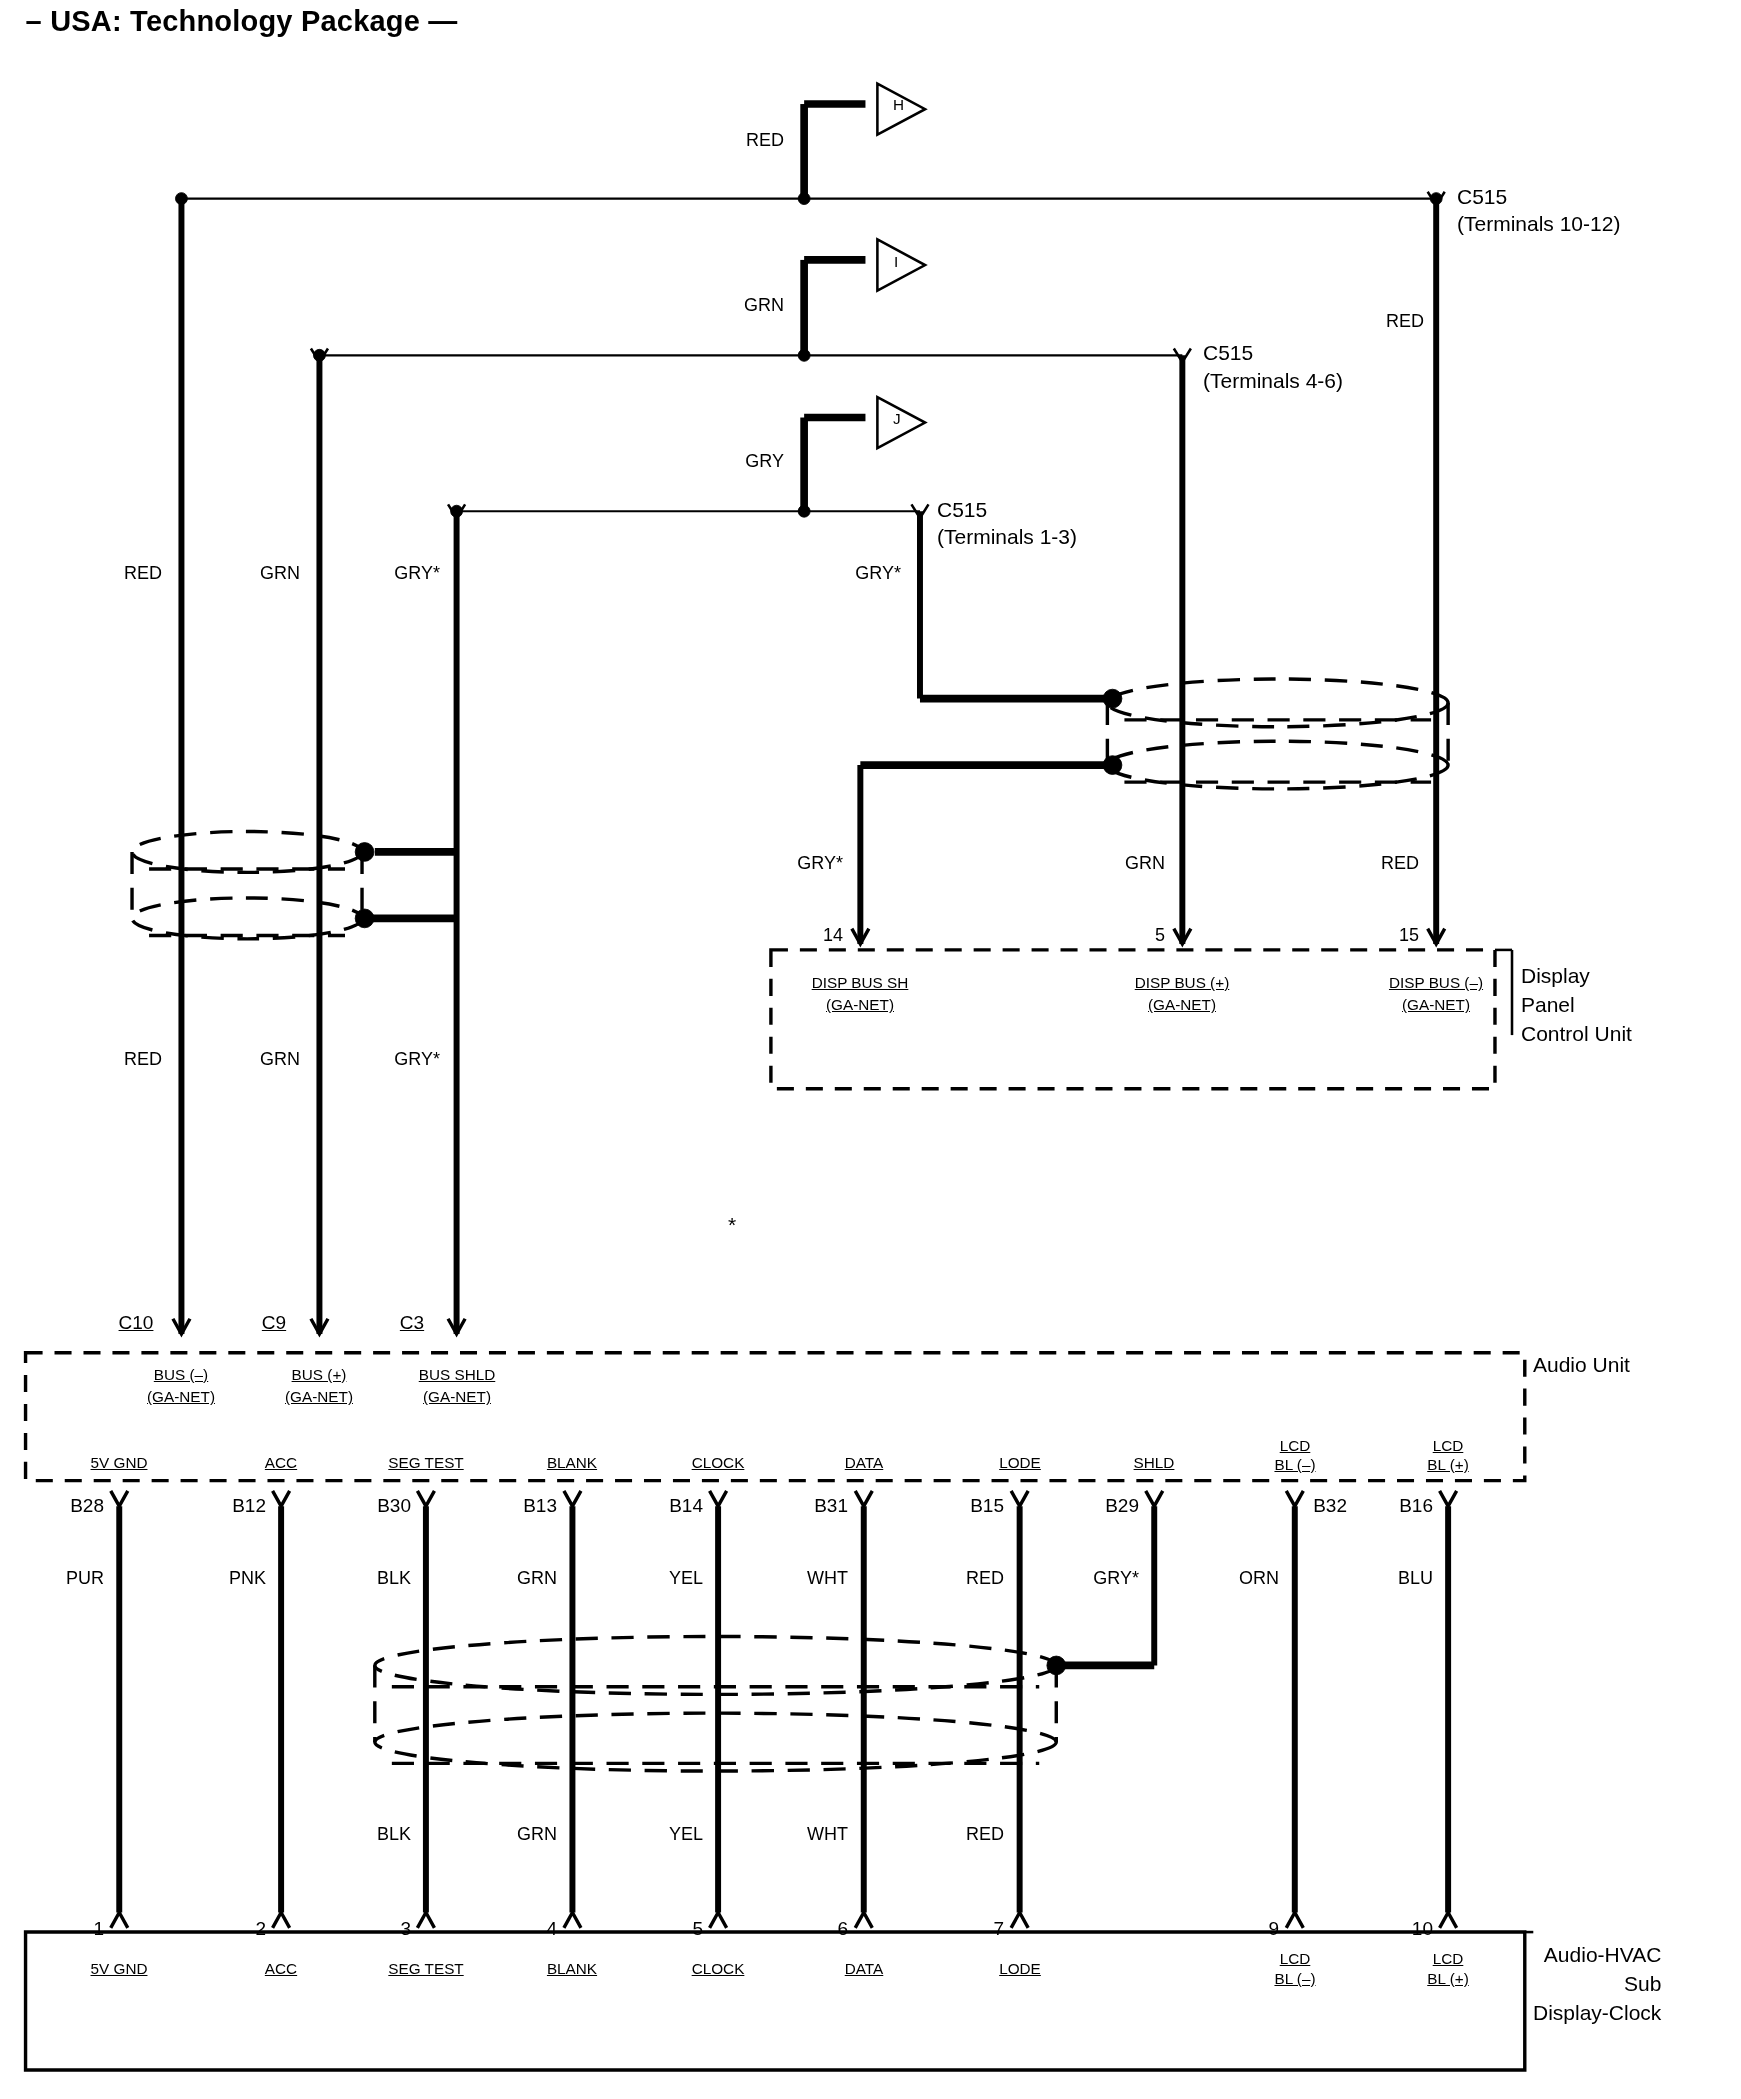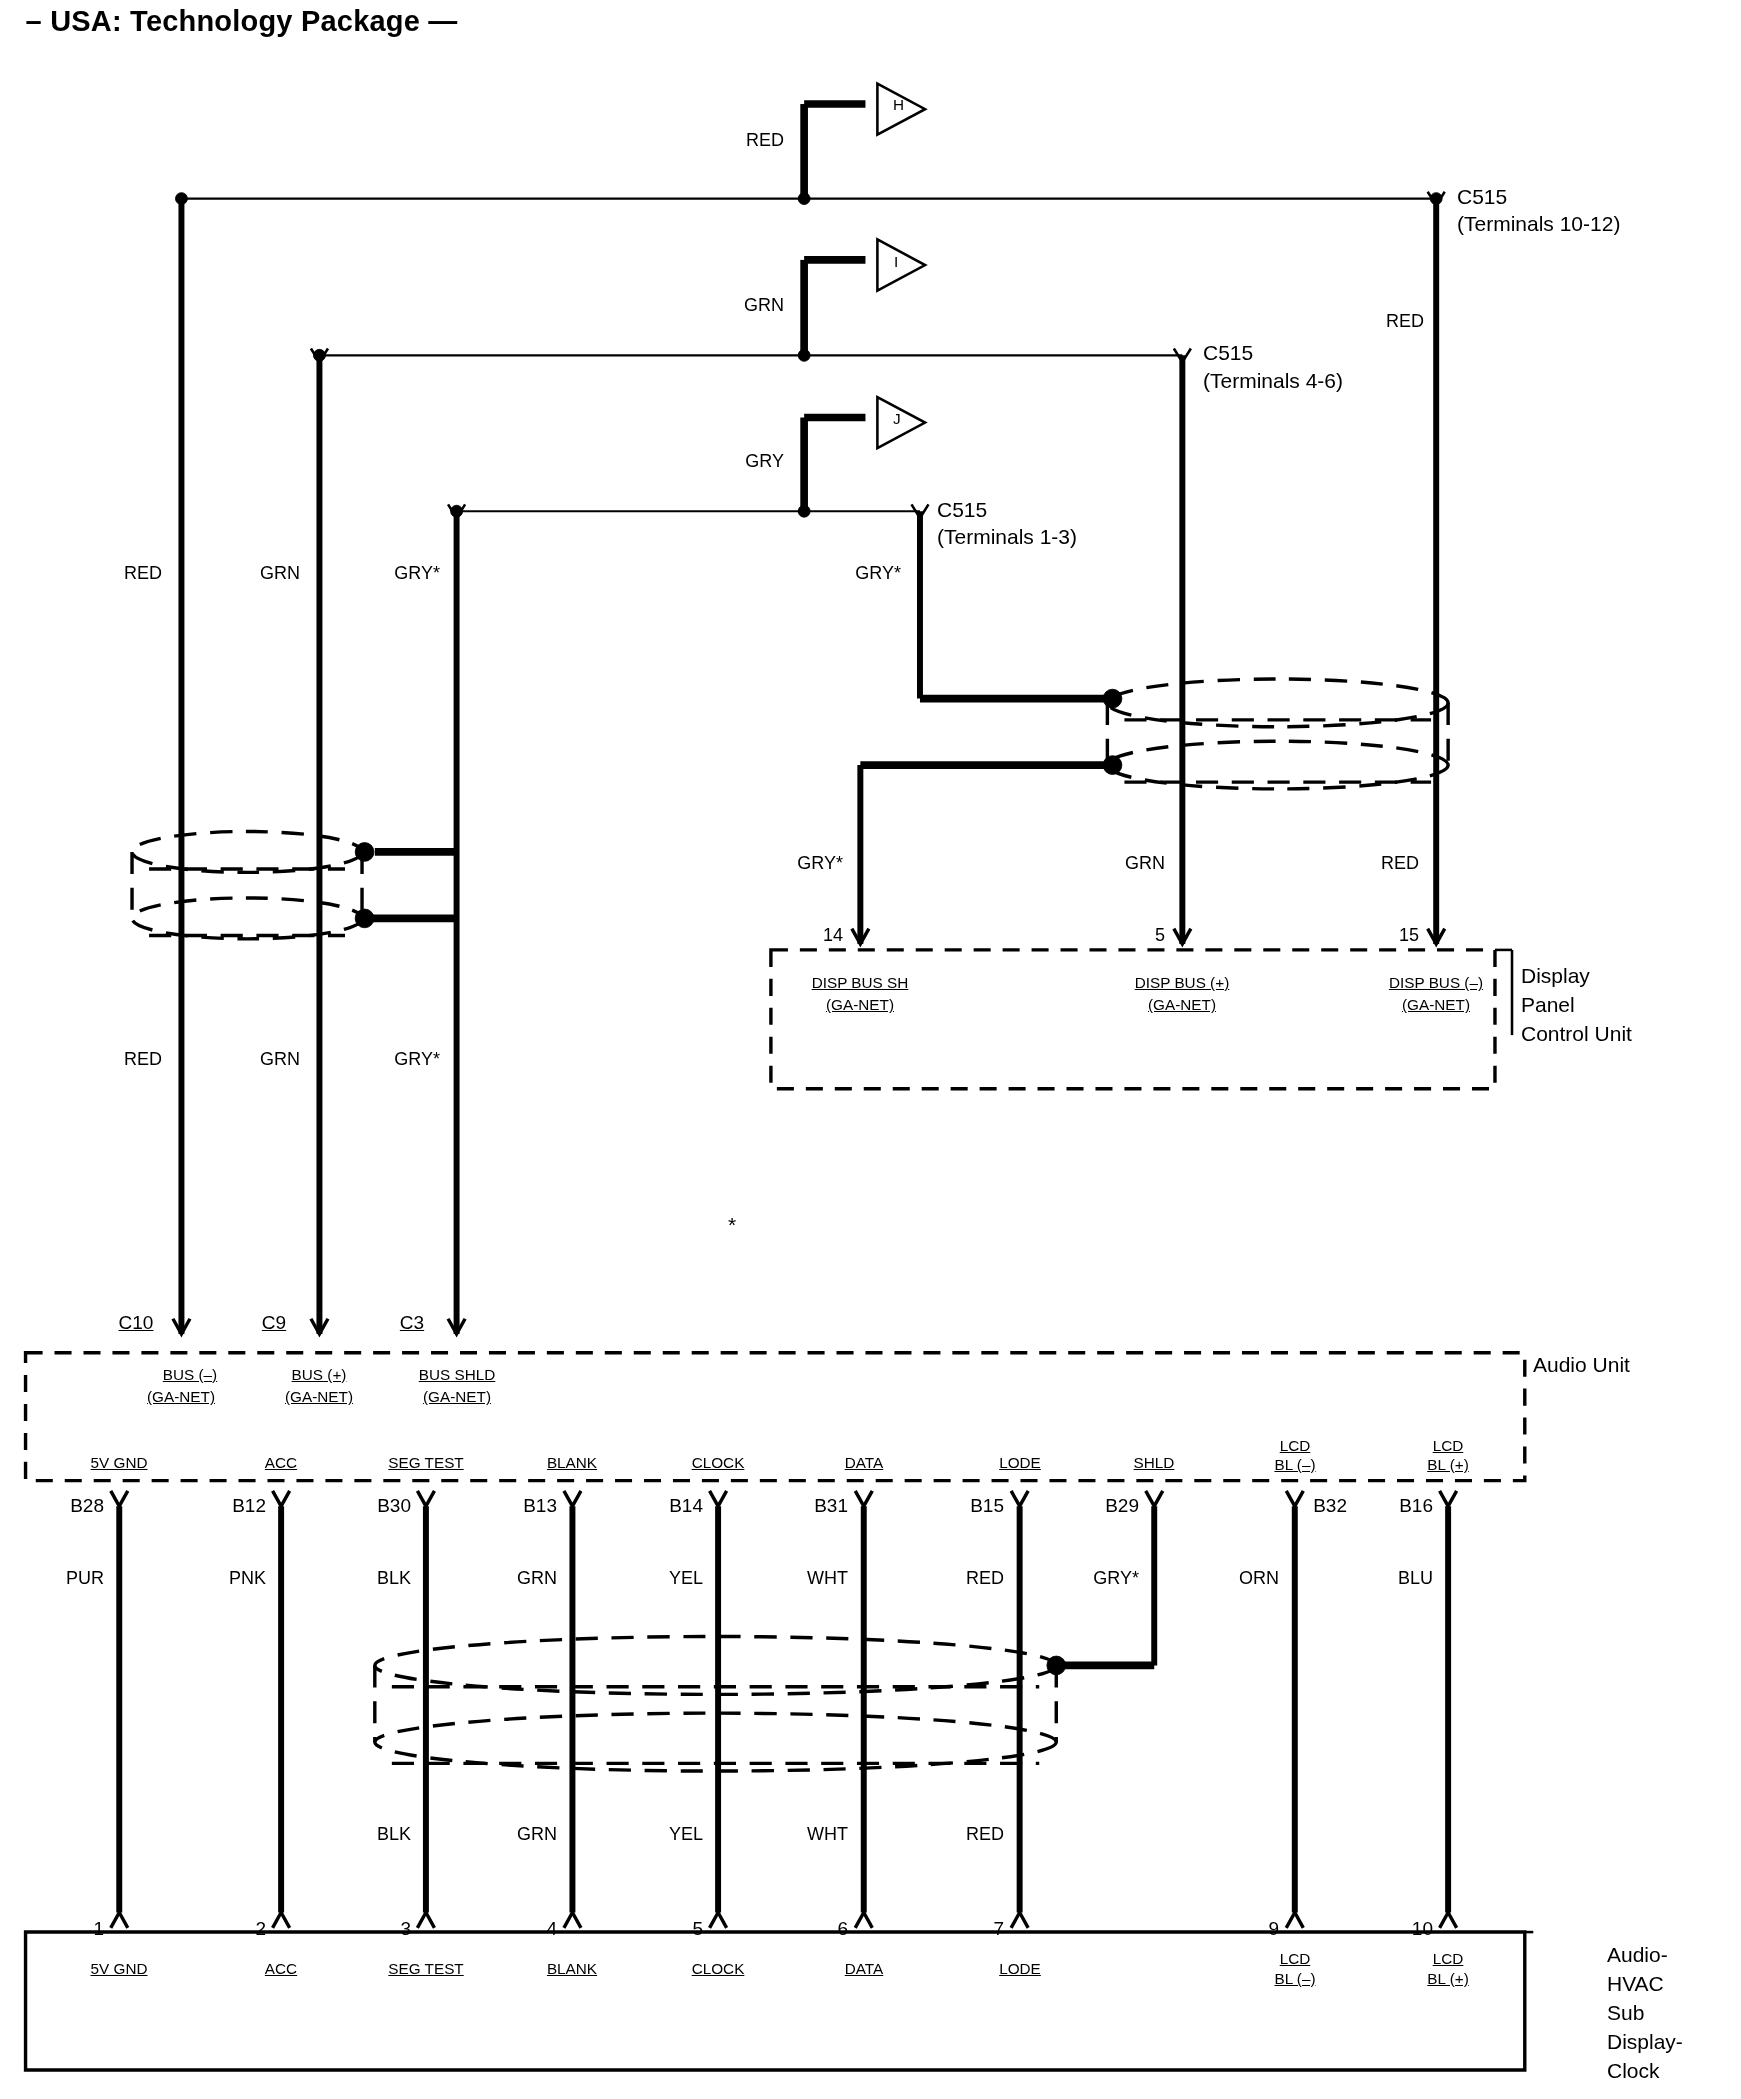--- a/index.html
+++ b/index.html
@@ -258,21 +258,21 @@
   <div class="lbl big" style="left:1521px; top:961px; white-space:pre-line; line-height:29px;">Display
 Panel
 Control Unit</div>
 
   <div class="lbl big" style="left:728px; top:1214px;">*</div>
 
   <div class="lbl md c" style="left:136px; top:1312px;">C10</div>
   <div class="lbl md c" style="left:274px; top:1312px;">C9</div>
   <div class="lbl md c" style="left:412px; top:1312px;">C3</div>
 
-  <div class="lbl sm c" style="left:181px; top:1365px;margin-left:9px;">BUS (–)</div>
+  <div class="lbl sm c" style="left:181px; top:1365px;">BUS (–)</div>
   <div class="lbl sm c" style="left:181px; top:1387px;">(GA-NET)</div>
   <div class="lbl sm c" style="left:319px; top:1365px;">BUS (+)</div>
   <div class="lbl sm c" style="left:319px; top:1387px;">(GA-NET)</div>
   <div class="lbl sm c" style="left:457px; top:1365px;">BUS SHLD</div>
   <div class="lbl sm c" style="left:457px; top:1387px;">(GA-NET)</div>
 
   <div class="lbl big" style="left:1533px; top:1354px;">Audio Unit</div>
 
   <div class="lbl sm c" style="left:119px; top:1453px;">5V GND</div>
   <div class="lbl sm c" style="left:281px; top:1453px;">ACC</div>
@@ -330,18 +330,18 @@
   <div class="lbl sm c" style="left:426px; top:1959px;">SEG TEST</div>
   <div class="lbl sm c" style="left:572px; top:1959px;">BLANK</div>
   <div class="lbl sm c" style="left:718px; top:1959px;">CLOCK</div>
   <div class="lbl sm c" style="left:864px; top:1959px;">DATA</div>
   <div class="lbl sm c" style="left:1020px; top:1959px;">LODE</div>
   <div class="lbl sm c" style="left:1295px; top:1949px;">LCD</div>
   <div class="lbl sm c" style="left:1295px; top:1969px;">BL (–)</div>
   <div class="lbl sm c" style="left:1448px; top:1949px;">LCD</div>
   <div class="lbl sm c" style="left:1448px; top:1969px;">BL (+)</div>
 
-  <div class="lbl big" style="left:1607px; top:1940px; white-space:pre-line; line-height:29px;">Audio-HVAC
+  <div class="lbl big" style="left:1533px; top:1940px; white-space:pre-line; line-height:29px;text-align:right;">Audio-HVAC
 Sub
 Display-Clock</div>
 
 </div>
 
 
 </body></html>

